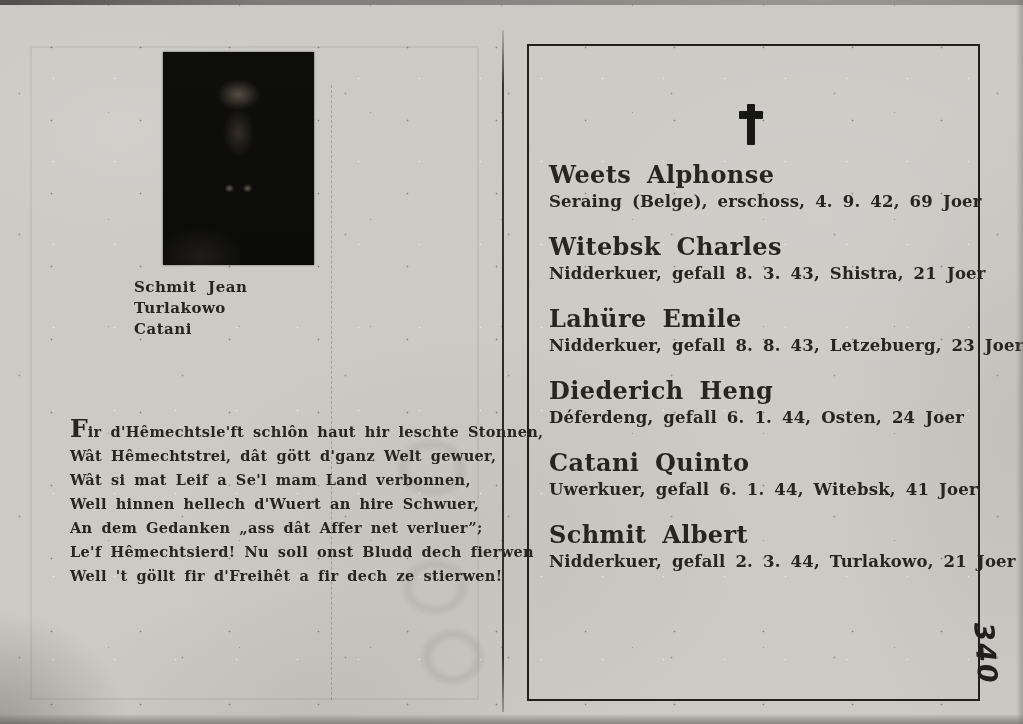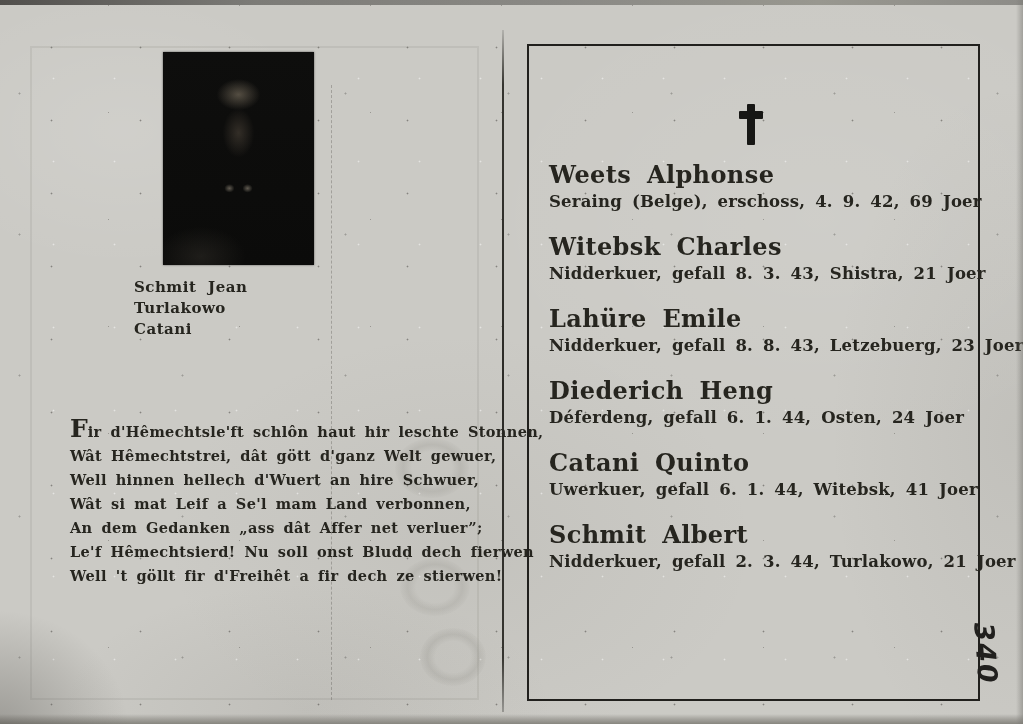--- a/index.html
+++ b/index.html
@@ -98,22 +98,22 @@
   <div>
     <div class="photo"></div>
     <div class="caption">
       <div>Schmit Jean</div>
       <div>Turlakowo</div>
       <div>Catani</div>
     </div>
     <div class="poem">
       <div class="poem-line"><span class="drop-cap">F</span><span>ir d'Hêmechtsle'ft schlôn haut hir leschte Stonnen,</span></div>
       <div class="poem-line">Wât Hêmechtstrei, dât gött d'ganz Welt gewuer,</div>
+      <div class="poem-line">Wât si mat Leif a Se'l mam Land verbonnen,</div>
       <div class="poem-line">Well hinnen hellech d'Wuert an hire Schwuer,</div>
-      <div class="poem-line">Wât si mat Leif a Se'l mam Land verbonnen,</div>
       <div class="poem-line">An dem Gedanken „ass dât Affer net verluer”;</div>
       <div class="poem-line">Le'f Hêmechtsierd! Nu soll onst Bludd dech fierwen</div>
       <div class="poem-line">Well 't göllt fir d'Freihêt a fir dech ze stierwen!</div>
     </div>
   </div>
 
   <div class="right-page">
     <div class="cross">
       <span class="cross-v"></span>
       <span class="cross-h"></span>

